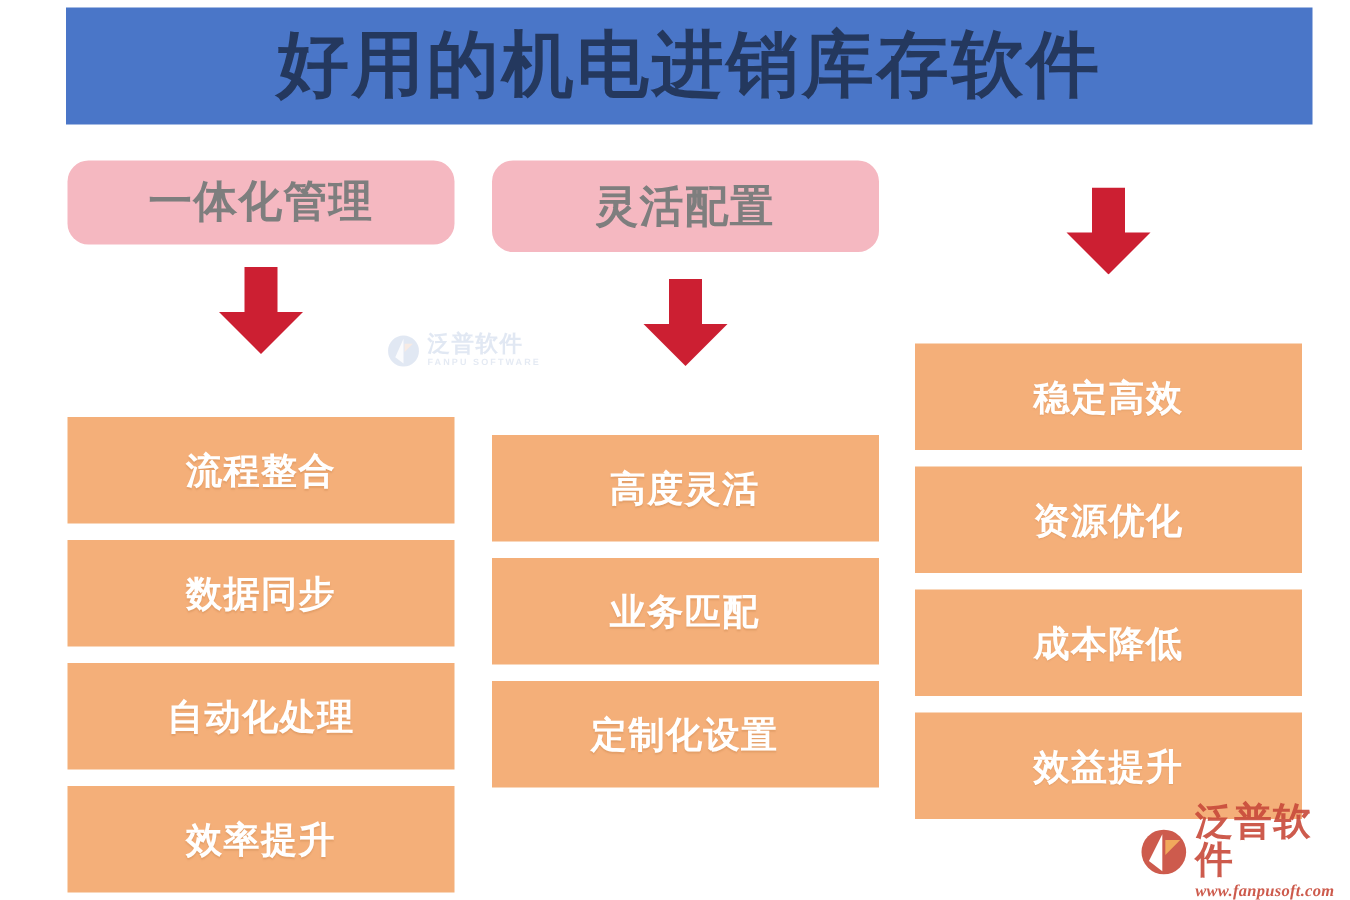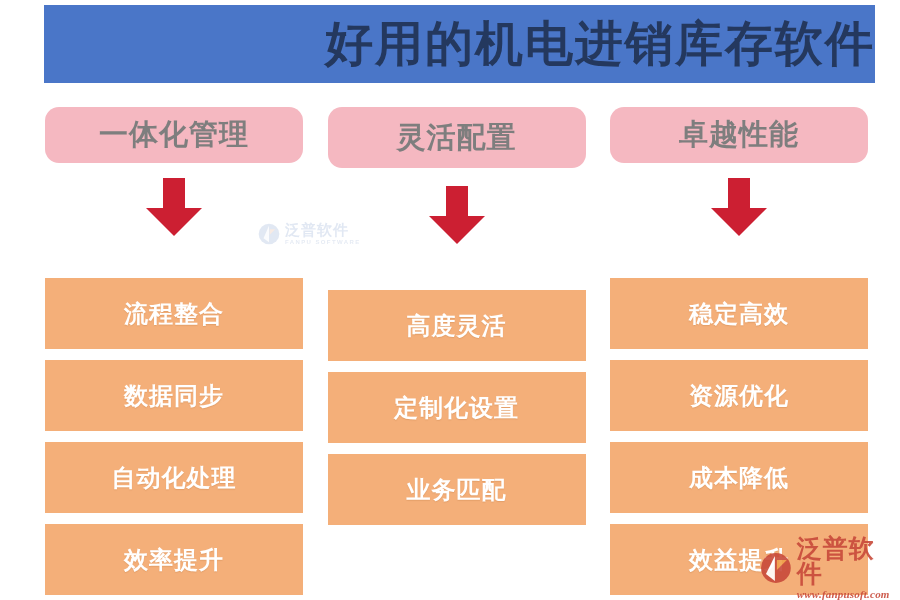--- a/index.html
+++ b/index.html
@@ -25,21 +25,21 @@
   
   .title-banner {
     position: absolute;
     left: 44px;
     top: 5px;
     width: 831px;
     height: 78px;
     background: #4A76C8;
     display: flex;
     align-items: center;
-    justify-content: flex-end;
+    justify-content: center;
   }
   .title-text {
     font-family: "Liberation Serif", "DejaVu Serif", serif;
     font-size: 48px;
     font-weight: 700;
     color: #24385E;
     letter-spacing: 2px;
     line-height: 1;
     white-space: nowrap;
   }
@@ -213,32 +213,29 @@
       <div class="arrow-wrap">
         <svg class="arrow" viewBox="0 0 60 58">
           <polygon points="19,0 41,0 41,30 58,30 30,58 2,30 19,30" fill="#CC1F32"></polygon>
         </svg>
       </div>
       <div class="items">
         <div class="item-box">
           <span class="item-text">高度灵活</span>
         </div>
         <div class="item-box">
+          <span class="item-text">业务匹配</span>
+        </div>
+        <div class="item-box">
           <span class="item-text">定制化设置</span>
         </div>
-        <div class="item-box">
-          <span class="item-text">业务匹配</span>
-        </div>
       </div>
     </div>
 
     <div class="column">
-      <div class="header-pill">
-        <span class="header-pill-text">卓越性能</span>
-      </div>
       <div class="arrow-wrap">
         <svg class="arrow" viewBox="0 0 60 58">
           <polygon points="19,0 41,0 41,30 58,30 30,58 2,30 19,30" fill="#CC1F32"></polygon>
         </svg>
       </div>
       <div class="items">
         <div class="item-box">
           <span class="item-text">稳定高效</span>
         </div>
         <div class="item-box">

